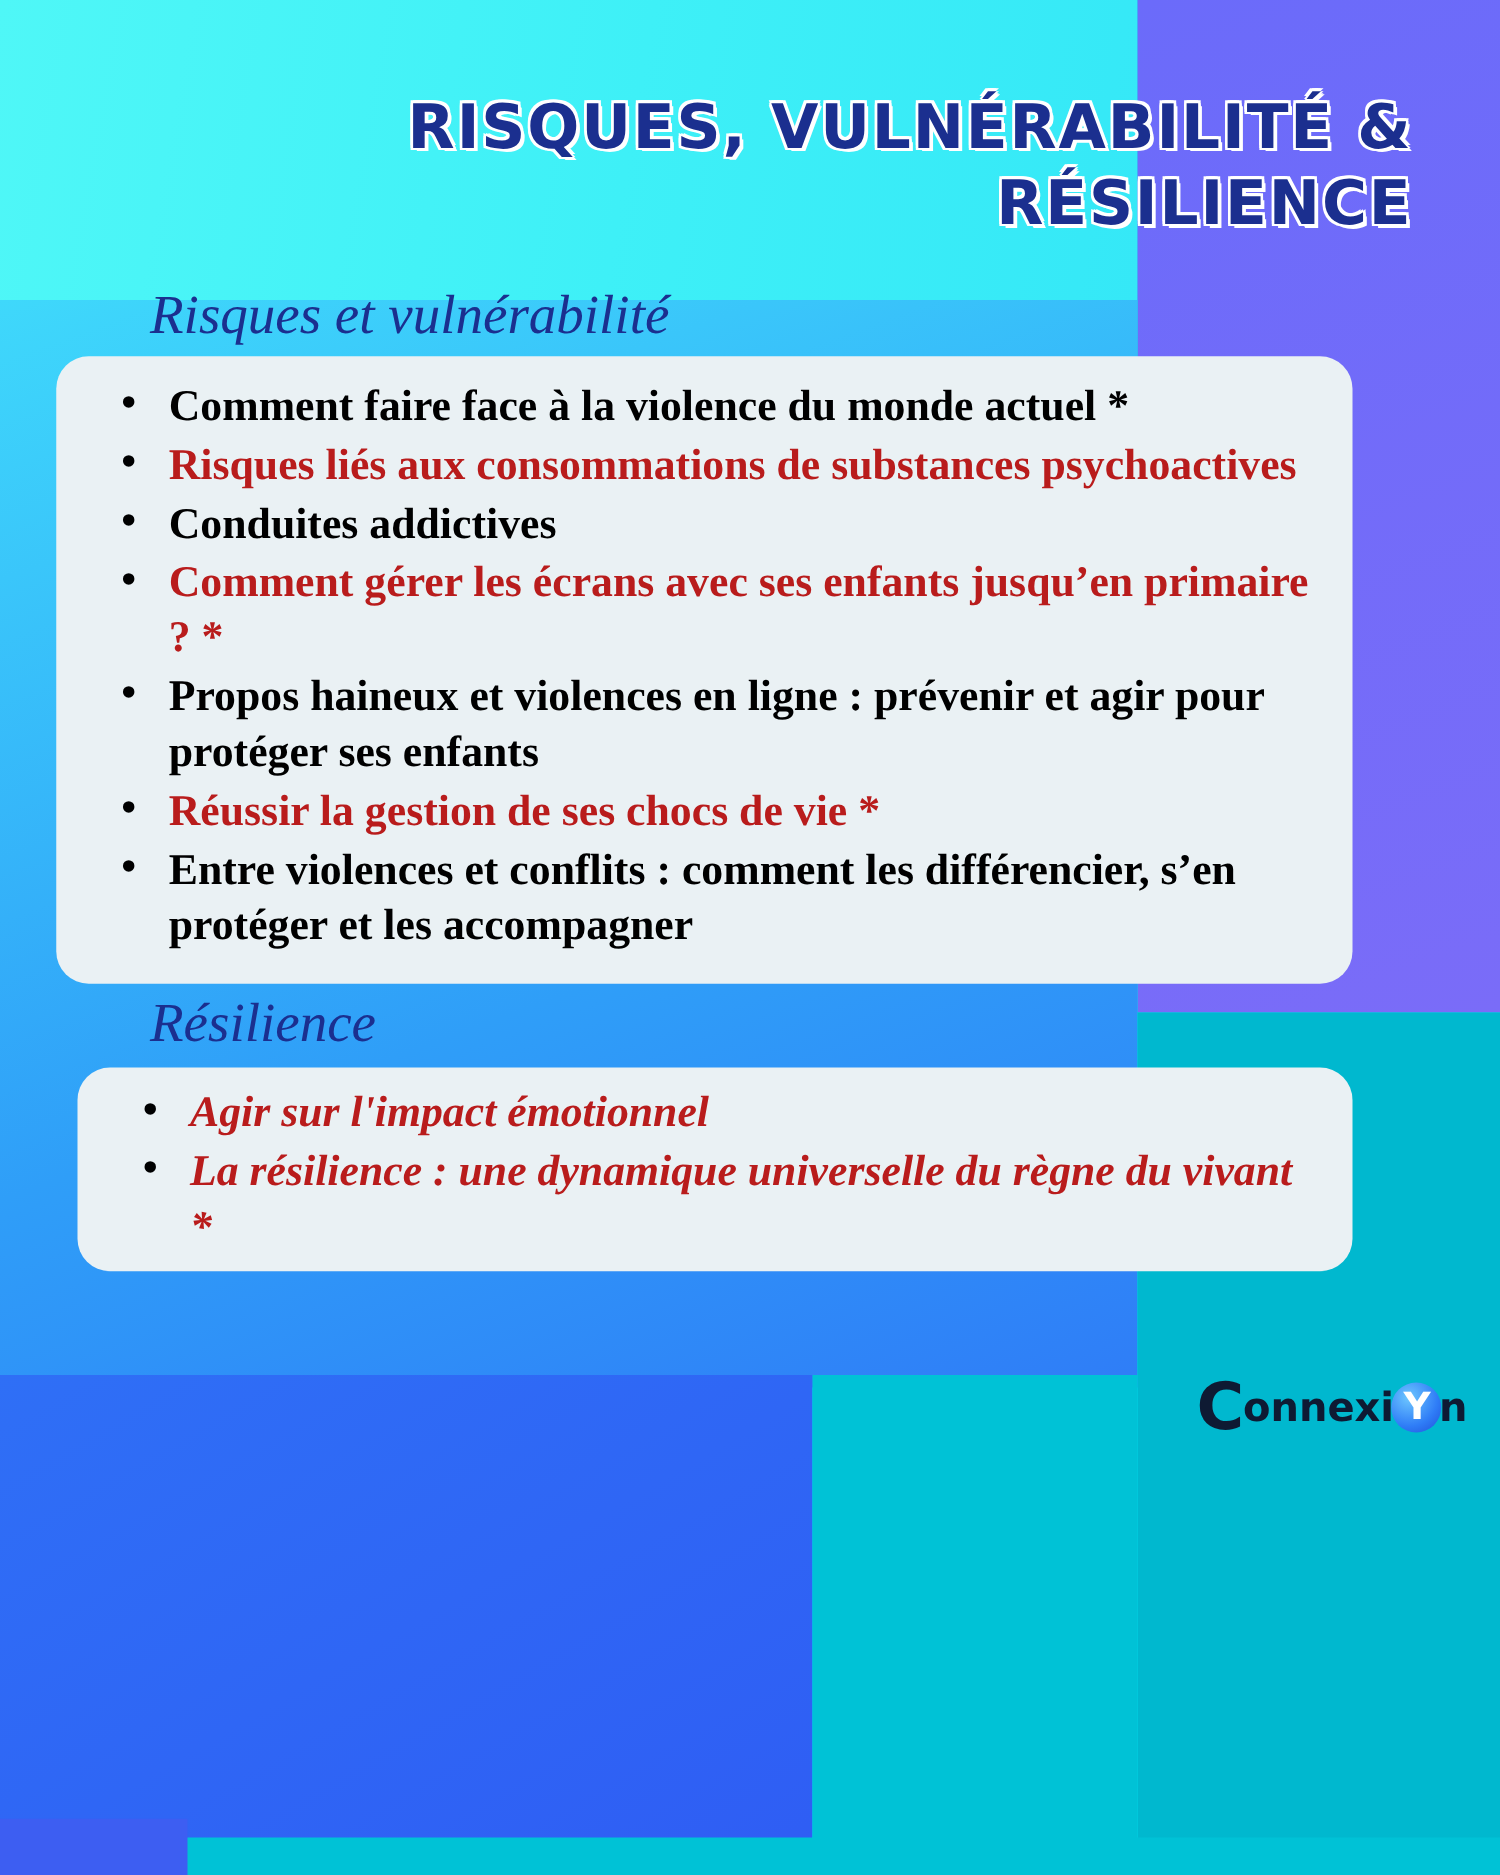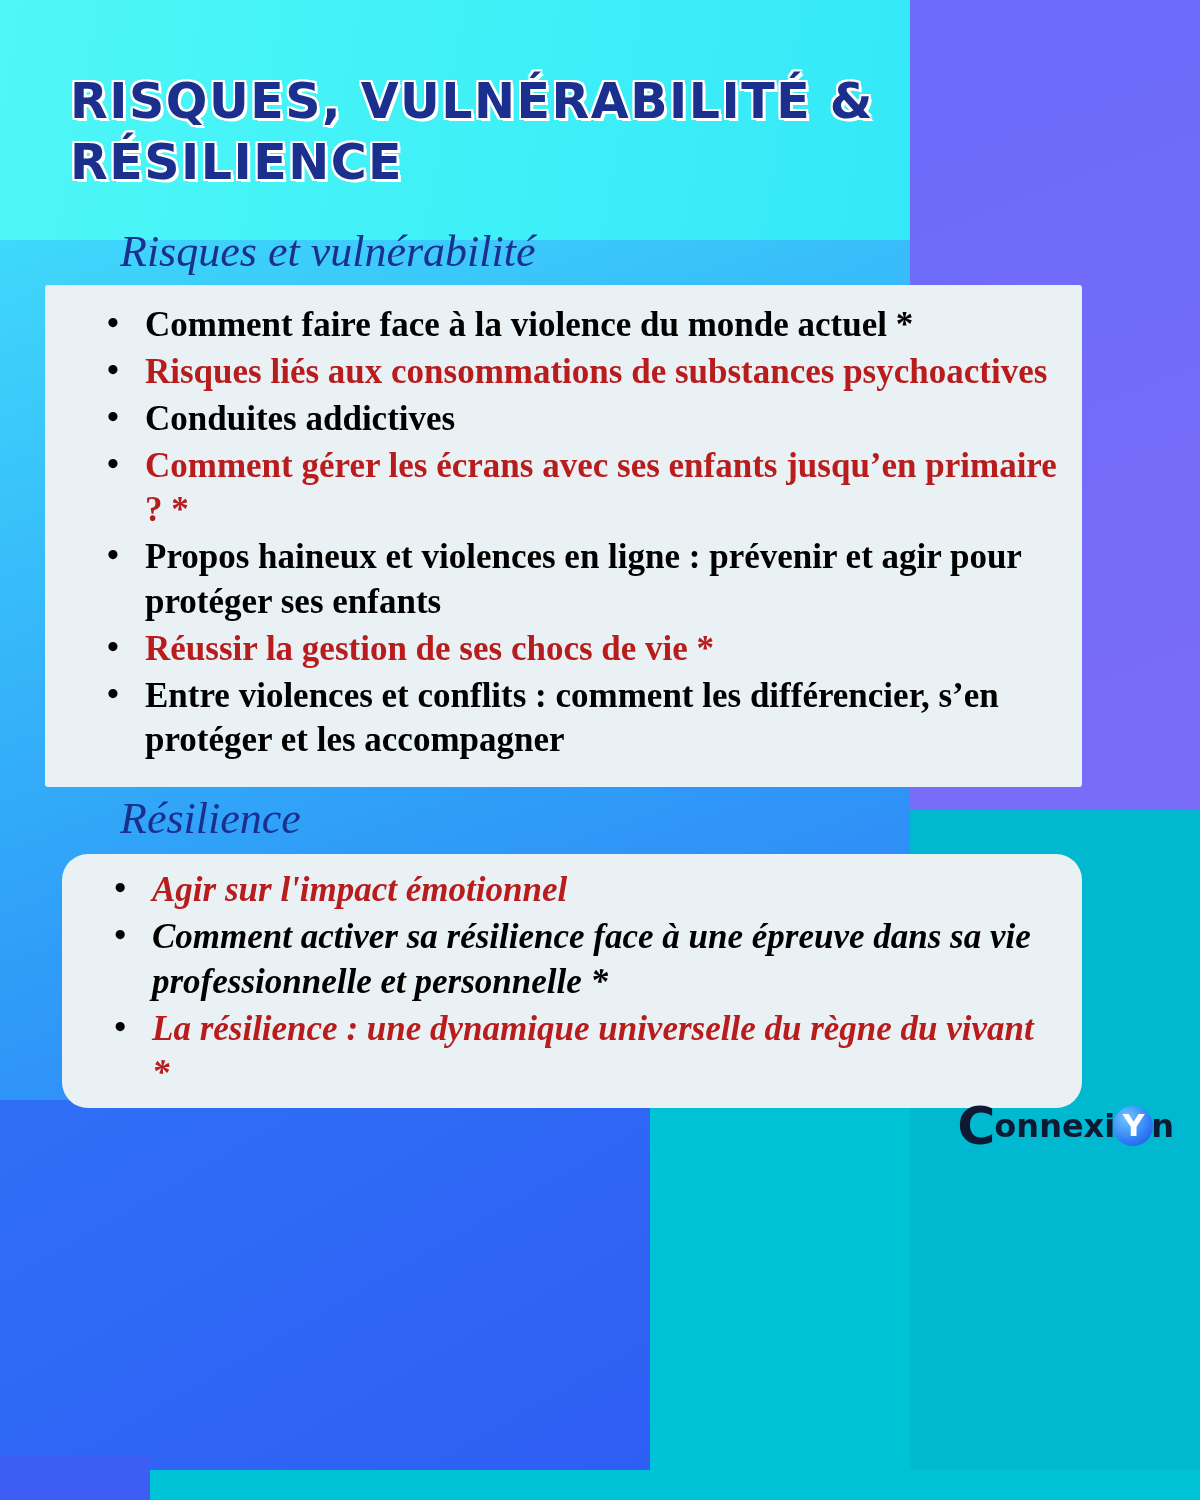--- a/index.html
+++ b/index.html
@@ -48,21 +48,21 @@
     background: linear-gradient(90deg, #3e62f2 0%, #3e62f2 12%, #00c2d6 12%, #00c2d6 100%);
   }
   .bg-bottom-left {
     position: absolute; left: 0; top: 1455px; width: 150px; height: 45px;
     background: #3d5ef2;
   }
 
   
   .title {
     position: relative;
-    text-align: left;
+    text-align: right;
     font-family: "DejaVu Sans", sans-serif;
     font-weight: bold;
     font-size: 49px;
     line-height: 1.25;
     letter-spacing: 1.5px;
     color: #1b2f8f;
     padding: 38px 70px 0 70px;
     text-shadow:
       2px 0 0 #ffffff, -2px 0 0 #ffffff, 0 2px 0 #ffffff, 0 -2px 0 #ffffff,
       2px 2px 0 #ffffff, -2px 2px 0 #ffffff, 2px -2px 0 #ffffff, -2px -2px 0 #ffffff,
@@ -79,22 +79,22 @@
     padding-left: 120px;
   }
   .heading-risques { margin-top: 18px; }
   .heading-resilience { margin-top: 6px; }
 
   
   .card {
     position: relative;
     margin: 8px 118px 1px 45px;
     background: #eaf1f4;
-    border-radius: 3px;
-    padding: 18px 22px 22px 32px;
+    border-radius: 26px;
+    padding: 18px 22px 22px 22px;
   }
   .card.second {
     margin: 10px 118px 0 62px;
     border-radius: 26px;
     padding: 14px 22px 10px 22px;
     font-style: italic;
   }
   ul.items {
     list-style: none;
     margin: 0; padding: 0;
@@ -183,21 +183,20 @@
       <li class="blue">Réussir la gestion de ses chocs de vie *</li>
       <li>Entre violences et conflits : comment les différencier, s’en protéger et les accompagner</li>
     </ul>
   </div>
 
   <div class="section-heading heading-resilience">Résilience</div>
 
   <div class="card second">
     <ul class="items">
       <li class="blue">Agir sur l'impact émotionnel</li>
-      <li>Comment activer sa résilience face à une épreuve dans sa vie professionnelle et personnelle *</li>
       <li class="blue">La résilience : une dynamique universelle du règne du vivant *</li>
     </ul>
   </div>
 
   <div class="logo">
     <span class="c-big">C</span>
     <span class="word smallcaps">onnexi</span>
     <span class="logo-badge"></span>
     <span class="word smallcaps">n</span>
   </div>

